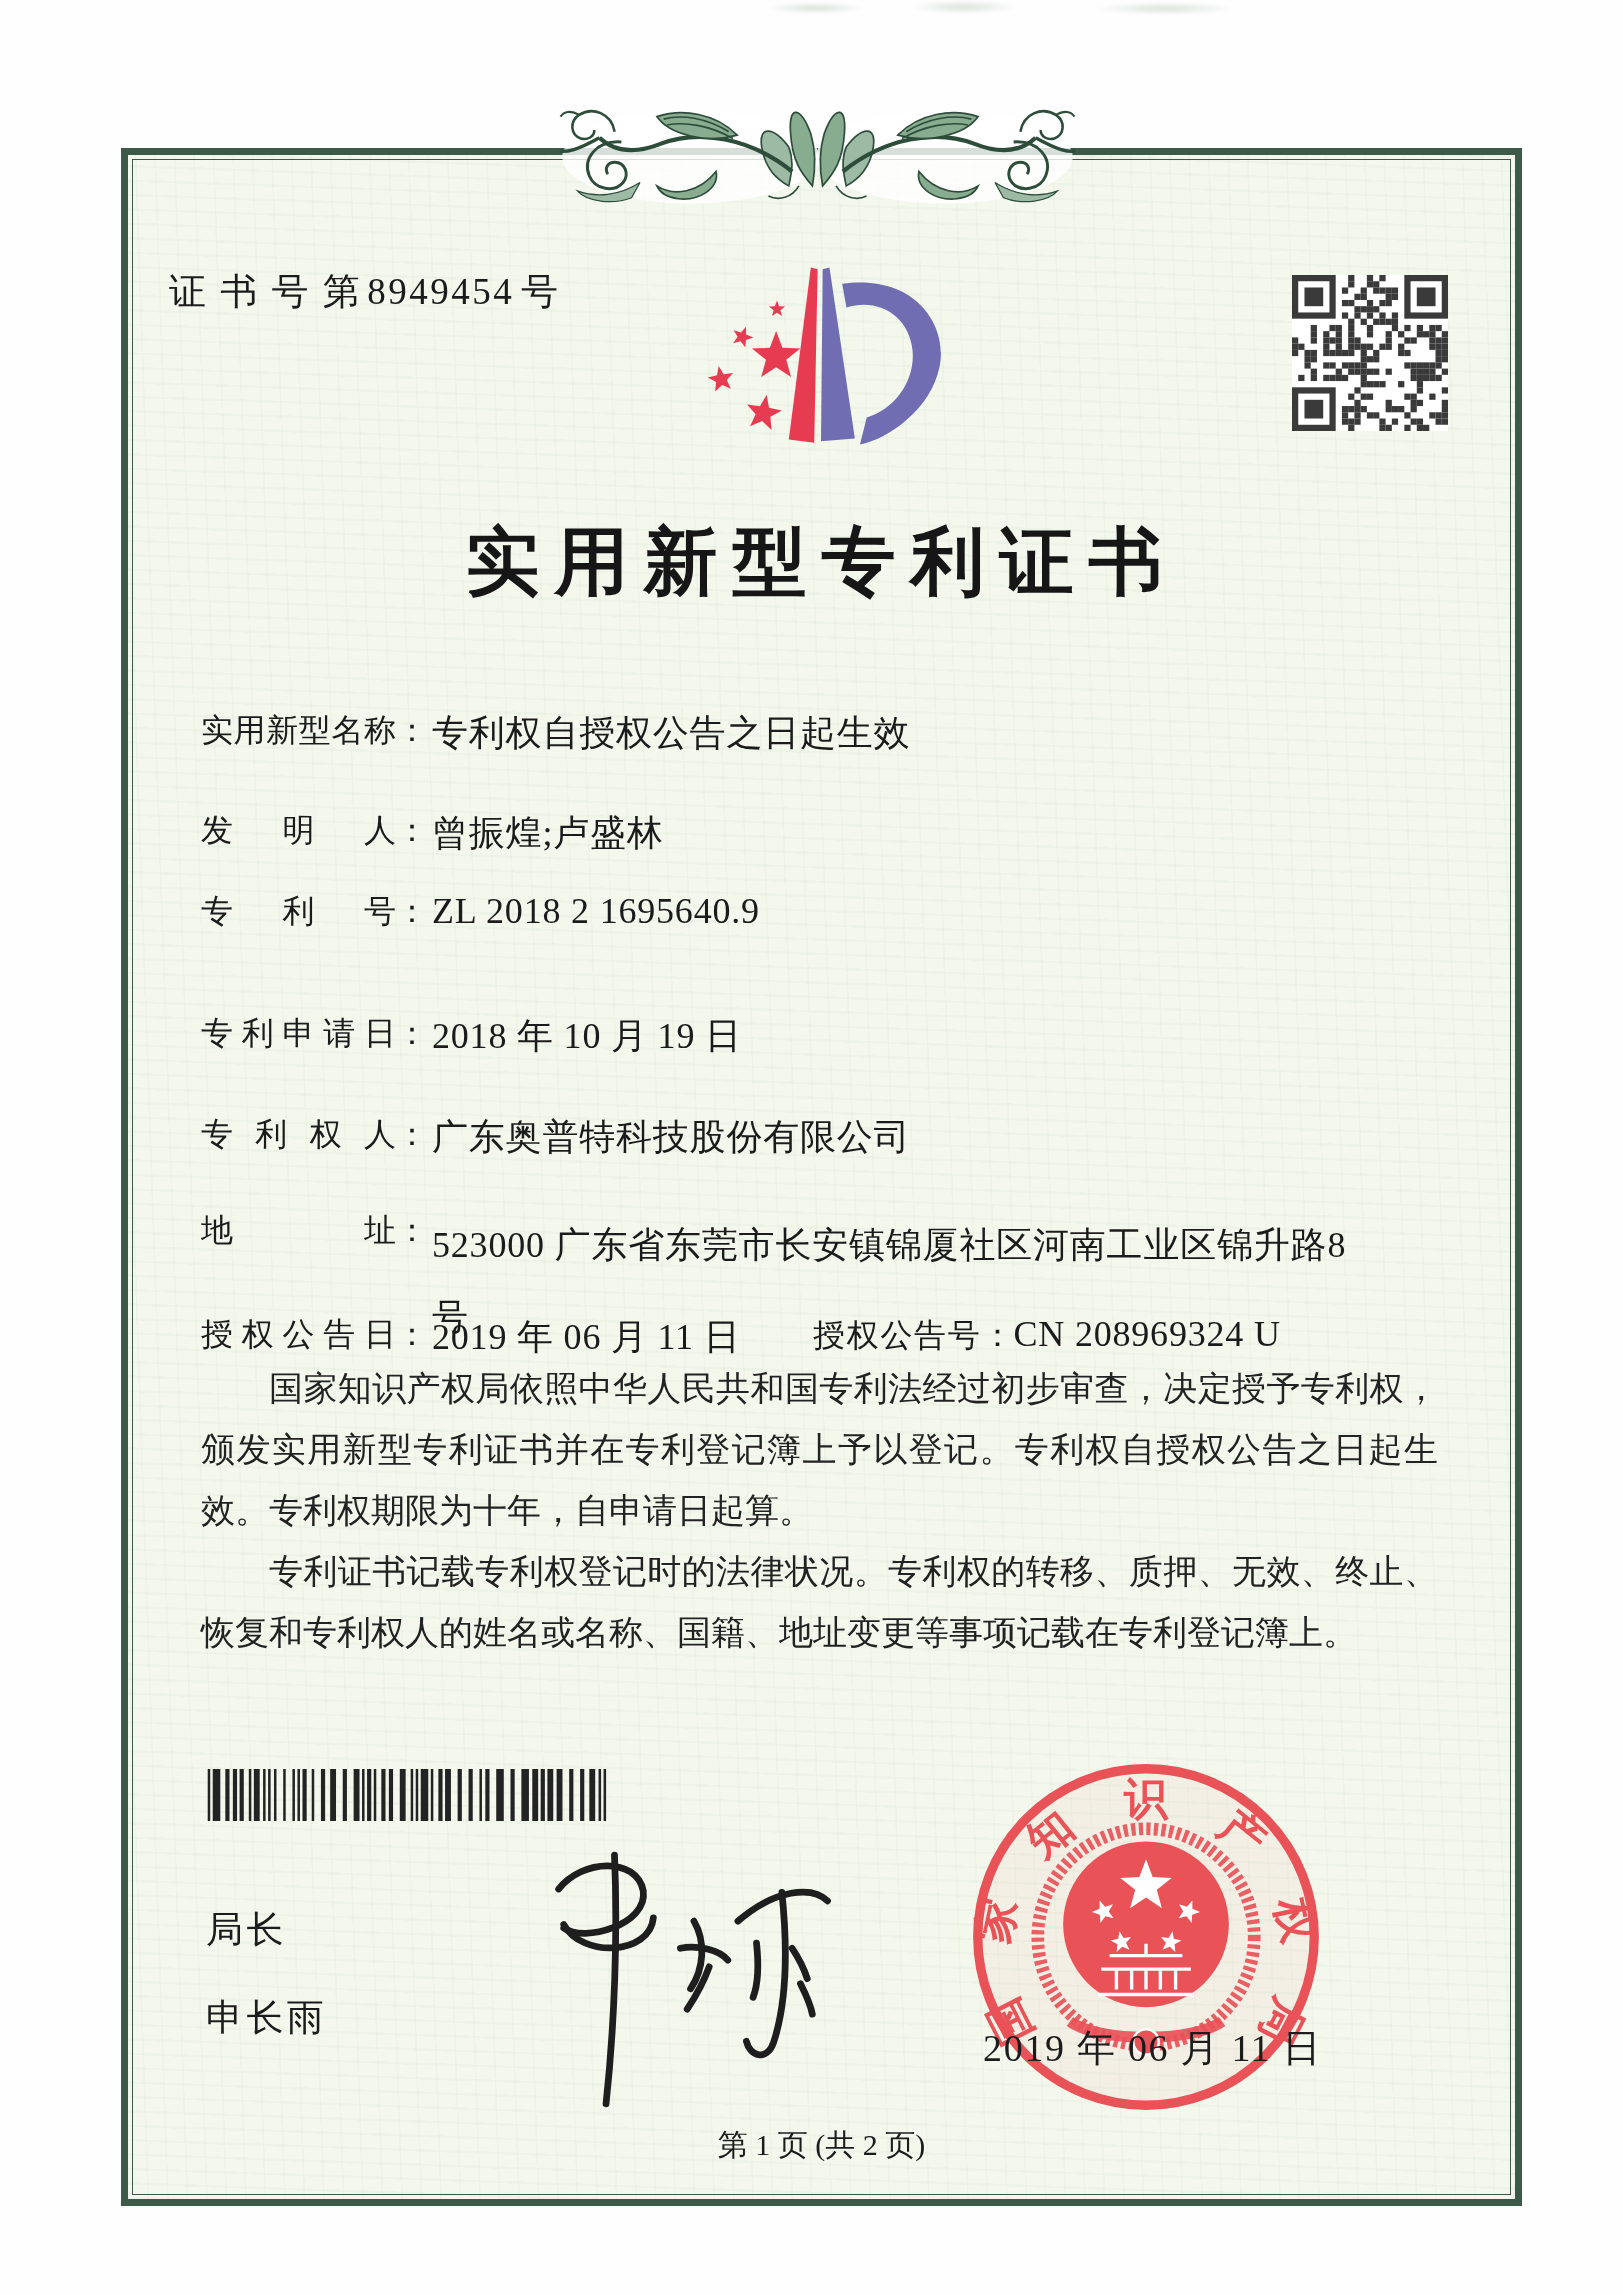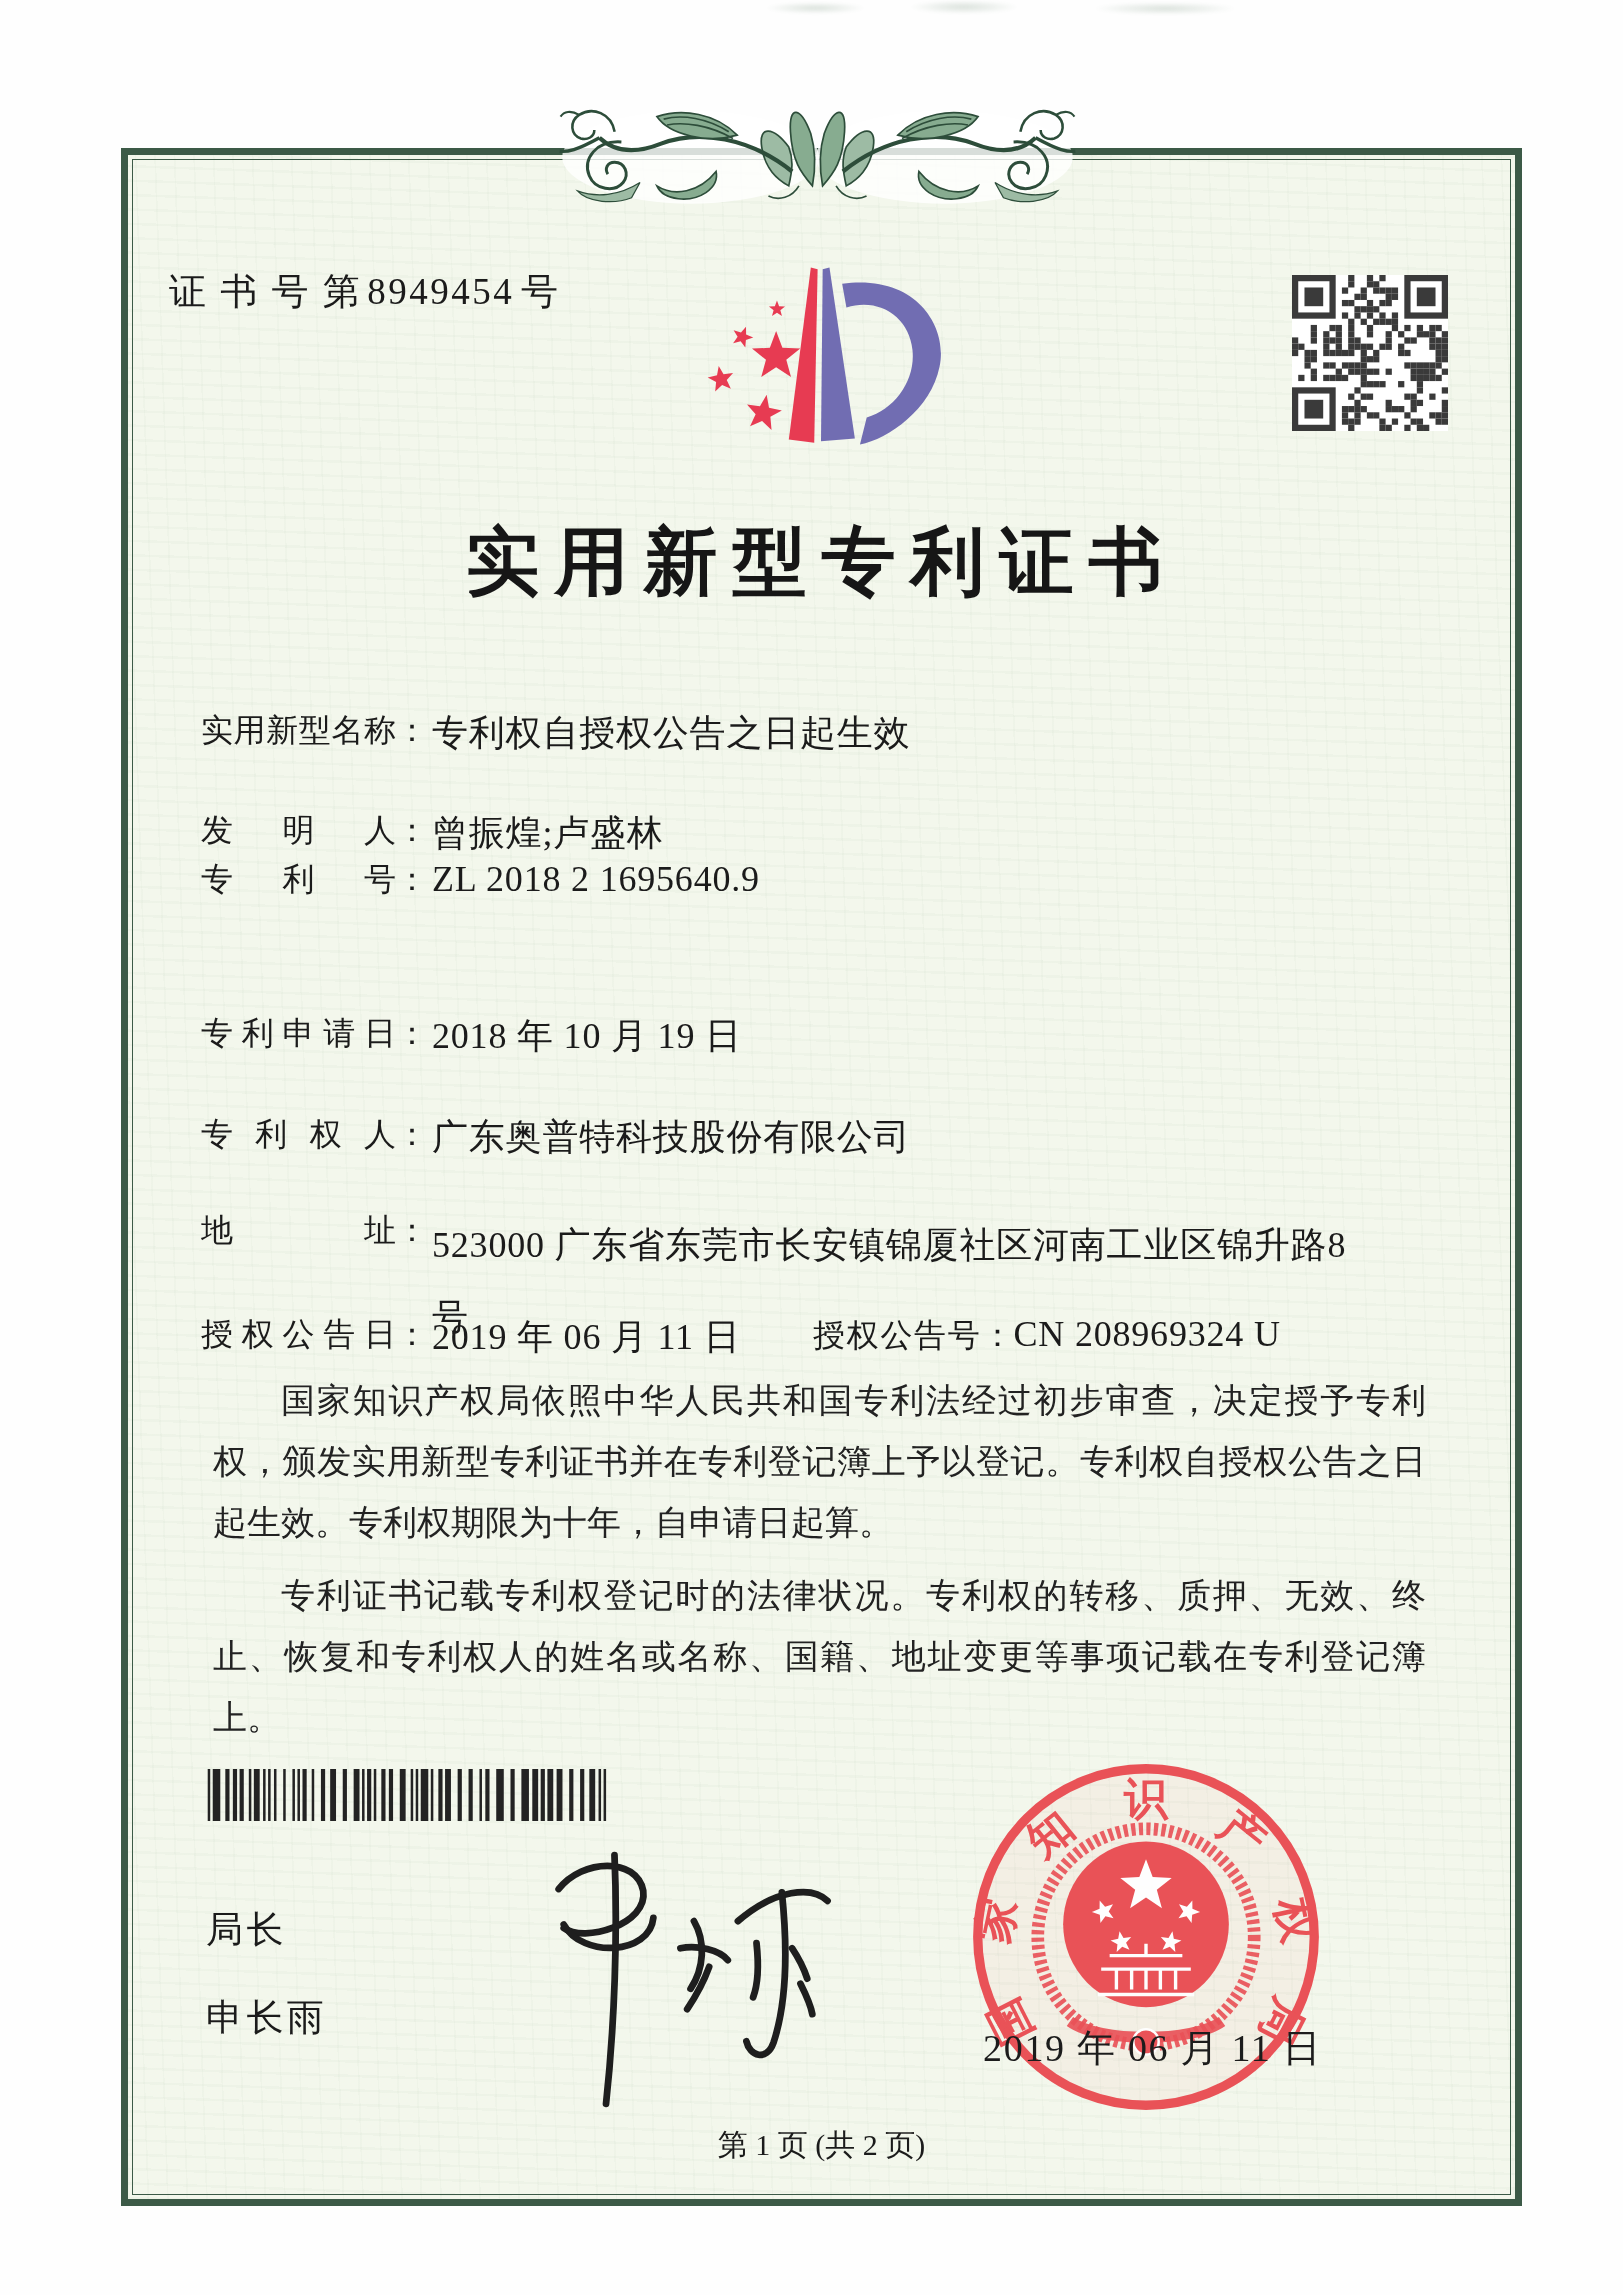--- a/index.html
+++ b/index.html
@@ -43,21 +43,21 @@
   .fvalue.addr{white-space:normal; width:947px; line-height:72px;}
   .pair2{position:absolute; left:612px; top:0; white-space:nowrap;}
   .pair2 .flabel2{font-size:32px; letter-spacing:1.7px;}
   .pair2 .fcolon2{font-size:32px;}
   .pair2 .fvalue2{font-size:36px; letter-spacing:0.8px;}
   
   .body-text{
     position:absolute; left:201px; top:1358px; width:1237px; z-index:3;
     font-size:34px; line-height:61px; text-align:justify; color:#222;
   }
-  .body-text p{margin:12px; text-indent:2em;}
+  .body-text p{margin:0; text-indent:2em;}
   
   .barcode-svg{position:absolute; left:206px; top:1769px; width:406px; height:52px; z-index:3;}
   .post-label{position:absolute; left:206px; top:1905px; font-size:37px; letter-spacing:3.4px; z-index:3;}
   .issuer-name{position:absolute; left:206px; top:1993px; font-size:37px; letter-spacing:3.4px; z-index:3;}
   .sign-svg{position:absolute; left:440px; top:1840px; width:398px; height:279px; z-index:3;}
   .seal-svg{position:absolute; left:964px; top:1751px; width:364px; height:372px; z-index:2; opacity:.95;}
   .seal-date{position:absolute; left:983px; top:2023px; font-size:38px; letter-spacing:1.7px; z-index:4; color:#1c1c1c;}
   .page-info{position:absolute; left:121px; top:2125px; width:1401px; text-align:center; font-size:30px; z-index:3;}
   .back-note{position:absolute; left:51px; top:2226px; width:1401px; text-align:center; font-size:35px; letter-spacing:2.5px; z-index:3;}
   
@@ -326,21 +326,21 @@
       <rect x="0" y="132.48000000000002" width="51.52" height="51.52" fill="#3a3a3a"></rect>
       <rect x="7.36" y="139.84" width="36.800000000000004" height="36.800000000000004" fill="#ffffff"></rect>
       <rect x="14.72" y="147.20000000000002" width="22.080000000000002" height="22.080000000000002" fill="#3a3a3a"></rect>
     </svg>
 
   <div class="doc-title">实用新型专利证书</div>
 
   <div id="fields">
       <div class="field-row" style="top: 709px;"><span class="flabel">实用新型名称</span><span class="fcolon">：</span><span class="fvalue">专利权自授权公告之日起生效</span></div>
       <div class="field-row" style="top: 809px;"><span class="flabel">发明人</span><span class="fcolon">：</span><span class="fvalue">曾振煌;卢盛林</span></div>
-      <div class="field-row" style="top: 858px;"><span class="flabel">专利号</span><span class="fcolon">：</span><span class="fvalue">ZL 2018 2 1695640.9</span></div>
+      <div class="field-row" style="top: 890px;"><span class="flabel">专利号</span><span class="fcolon">：</span><span class="fvalue">ZL 2018 2 1695640.9</span></div>
       <div class="field-row" style="top: 1012px;"><span class="flabel">专利申请日</span><span class="fcolon">：</span><span class="fvalue">2018 年 10 月 19 日</span></div>
       <div class="field-row" style="top: 1113px;"><span class="flabel">专利权人</span><span class="fcolon">：</span><span class="fvalue">广东奥普特科技股份有限公司</span></div>
       <div class="field-row" style="top: 1209px;"><span class="flabel">地址</span><span class="fcolon">：</span><span class="fvalue addr">523000 广东省东莞市长安镇锦厦社区河南工业区锦升路8号</span></div>
       <div class="field-row" style="top: 1313px;"><span class="flabel">授权公告日</span><span class="fcolon">：</span><span class="fvalue">2019 年 06 月 11 日</span><span class="pair2"><span class="flabel2">授权公告号</span><span class="fcolon2">：</span><span class="fvalue2">CN 208969324 U</span></span></div>
     </div>
 
   <div class="body-text">
     <p>国家知识产权局依照中华人民共和国专利法经过初步审查，决定授予专利权，颁发实用新型专利证书并在专利登记簿上予以登记。专利权自授权公告之日起生效。专利权期限为十年，自申请日起算。</p>
     <p>专利证书记载专利权登记时的法律状况。专利权的转移、质押、无效、终止、恢复和专利权人的姓名或名称、国籍、地址变更等事项记载在专利登记簿上。</p>
   </div>

